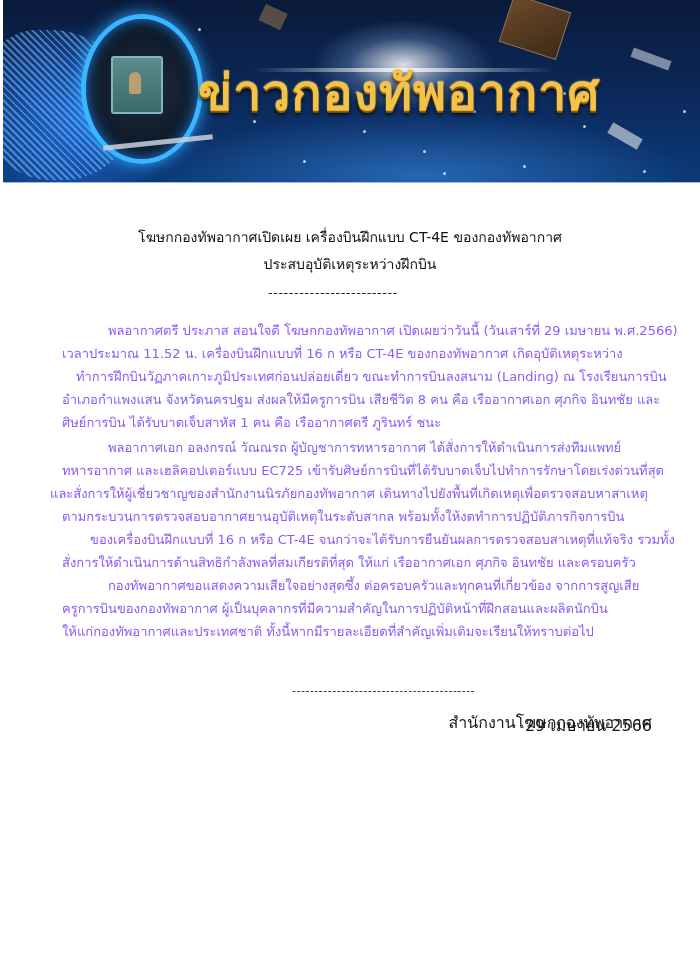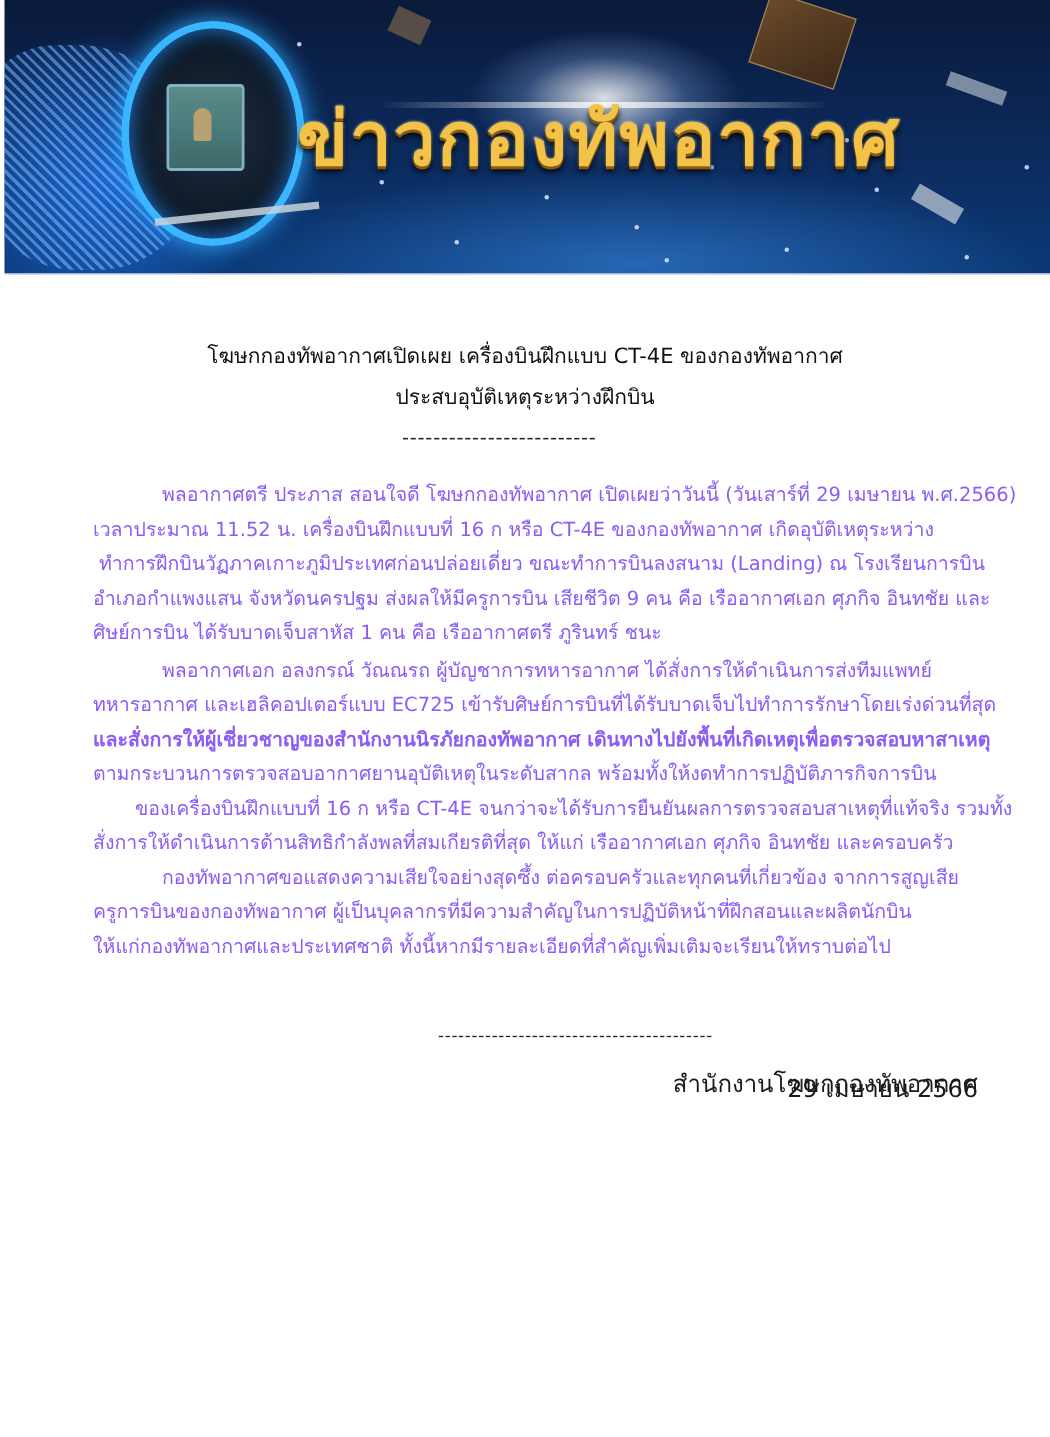--- a/index.html
+++ b/index.html
@@ -110,27 +110,27 @@
   <div class="dot" style="left:680px;top:110px"></div>
   <div class="title">ข่าวกองทัพอากาศ</div>
 </div>
 
 <div class="heading" style="top:226px;">โฆษกกองทัพอากาศเปิดเผย เครื่องบินฝึกแบบ CT-4E ของกองทัพอากาศ</div>
 <div class="heading" style="top:253px;">ประสบอุบัติเหตุระหว่างฝึกบิน</div>
 <div class="dashes" style="left:268px;top:285px;">-------------------------</div>
 
 <div class="line" style="left:108px;top:320px;">พลอากาศตรี ประภาส สอนใจดี โฆษกกองทัพอากาศ เปิดเผยว่าวันนี้ (วันเสาร์ที่ 29 เมษายน พ.ศ.2566)</div>
 <div class="line" style="left:62px;top:343px;">เวลาประมาณ 11.52 น. เครื่องบินฝึกแบบที่ 16 ก หรือ CT-4E ของกองทัพอากาศ เกิดอุบัติเหตุระหว่าง</div>
-<div class="line" style="left:66px;top:366px;">ทำการฝึกบินวัฏภาคเกาะภูมิประเทศก่อนปล่อยเดี่ยว ขณะทำการบินลงสนาม (Landing) ณ โรงเรียนการบิน</div>
-<div class="line" style="left:62px;top:389px;">อำเภอกำแพงแสน จังหวัดนครปฐม ส่งผลให้มีครูการบิน เสียชีวิต 9 คน คือ เรืออากาศเอก ศุภกิจ  อินทชัย และ</div>
+<div class="line" style="left:76px;top:366px;">ทำการฝึกบินวัฏภาคเกาะภูมิประเทศก่อนปล่อยเดี่ยว ขณะทำการบินลงสนาม (Landing) ณ โรงเรียนการบิน</div>
+<div class="line" style="left:62px;top:389px;">อำเภอกำแพงแสน จังหวัดนครปฐม ส่งผลให้มีครูการบิน เสียชีวิต 8 คน คือ เรืออากาศเอก ศุภกิจ  อินทชัย และ</div>
 <div class="line" style="left:62px;top:412px;">ศิษย์การบิน ได้รับบาดเจ็บสาหัส 1 คน คือ เรืออากาศตรี ภูรินทร์  ชนะ</div>
 
 <div class="line" style="left:108px;top:437px;">พลอากาศเอก อลงกรณ์  วัณณรถ ผู้บัญชาการทหารอากาศ ได้สั่งการให้ดำเนินการส่งทีมแพทย์</div>
 <div class="line" style="left:62px;top:460px;">ทหารอากาศ และเฮลิคอปเตอร์แบบ EC725 เข้ารับศิษย์การบินที่ได้รับบาดเจ็บไปทำการรักษาโดยเร่งด่วนที่สุด</div>
-<div class="line" style="left:62px;top:483px;font-weight:bold;">และสั่งการให้ผู้เชี่ยวชาญของสำนักงานนิรภัยกองทัพอากาศ เดินทางไปยังพื้นที่เกิดเหตุเพื่อตรวจสอบหาสาเหตุ</div>
+<div class="line" style="left:50px;top:483px;">และสั่งการให้ผู้เชี่ยวชาญของสำนักงานนิรภัยกองทัพอากาศ เดินทางไปยังพื้นที่เกิดเหตุเพื่อตรวจสอบหาสาเหตุ</div>
 <div class="line" style="left:62px;top:506px;text-align:right;">ตามกระบวนการตรวจสอบอากาศยานอุบัติเหตุในระดับสากล พร้อมทั้งให้งดทำการปฏิบัติภารกิจการบิน</div>
 <div class="line" style="left:62px;top:529px;margin-left:28px;">ของเครื่องบินฝึกแบบที่ 16 ก หรือ CT-4E จนกว่าจะได้รับการยืนยันผลการตรวจสอบสาเหตุที่แท้จริง รวมทั้ง</div>
 <div class="line" style="left:62px;top:552px;">สั่งการให้ดำเนินการด้านสิทธิกำลังพลที่สมเกียรติที่สุด ให้แก่ เรืออากาศเอก ศุภกิจ  อินทชัย และครอบครัว</div>
 
 <div class="line" style="left:108px;top:575px;">กองทัพอากาศขอแสดงความเสียใจอย่างสุดซึ้ง ต่อครอบครัวและทุกคนที่เกี่ยวข้อง จากการสูญเสีย</div>
 <div class="line" style="left:62px;top:598px;">ครูการบินของกองทัพอากาศ ผู้เป็นบุคลากรที่มีความสำคัญในการปฏิบัติหน้าที่ฝึกสอนและผลิตนักบิน</div>
 <div class="line" style="left:62px;top:621px;">ให้แก่กองทัพอากาศและประเทศชาติ ทั้งนี้หากมีรายละเอียดที่สำคัญเพิ่มเติมจะเรียนให้ทราบต่อไป</div>
 
 <div class="dashes" style="left:292px;top:684px;font-size:11px;">-----------------------------------------</div>
 <div class="sig" style="right:48px;top:710px;">สำนักงานโฆษกกองทัพอากาศ</div>

